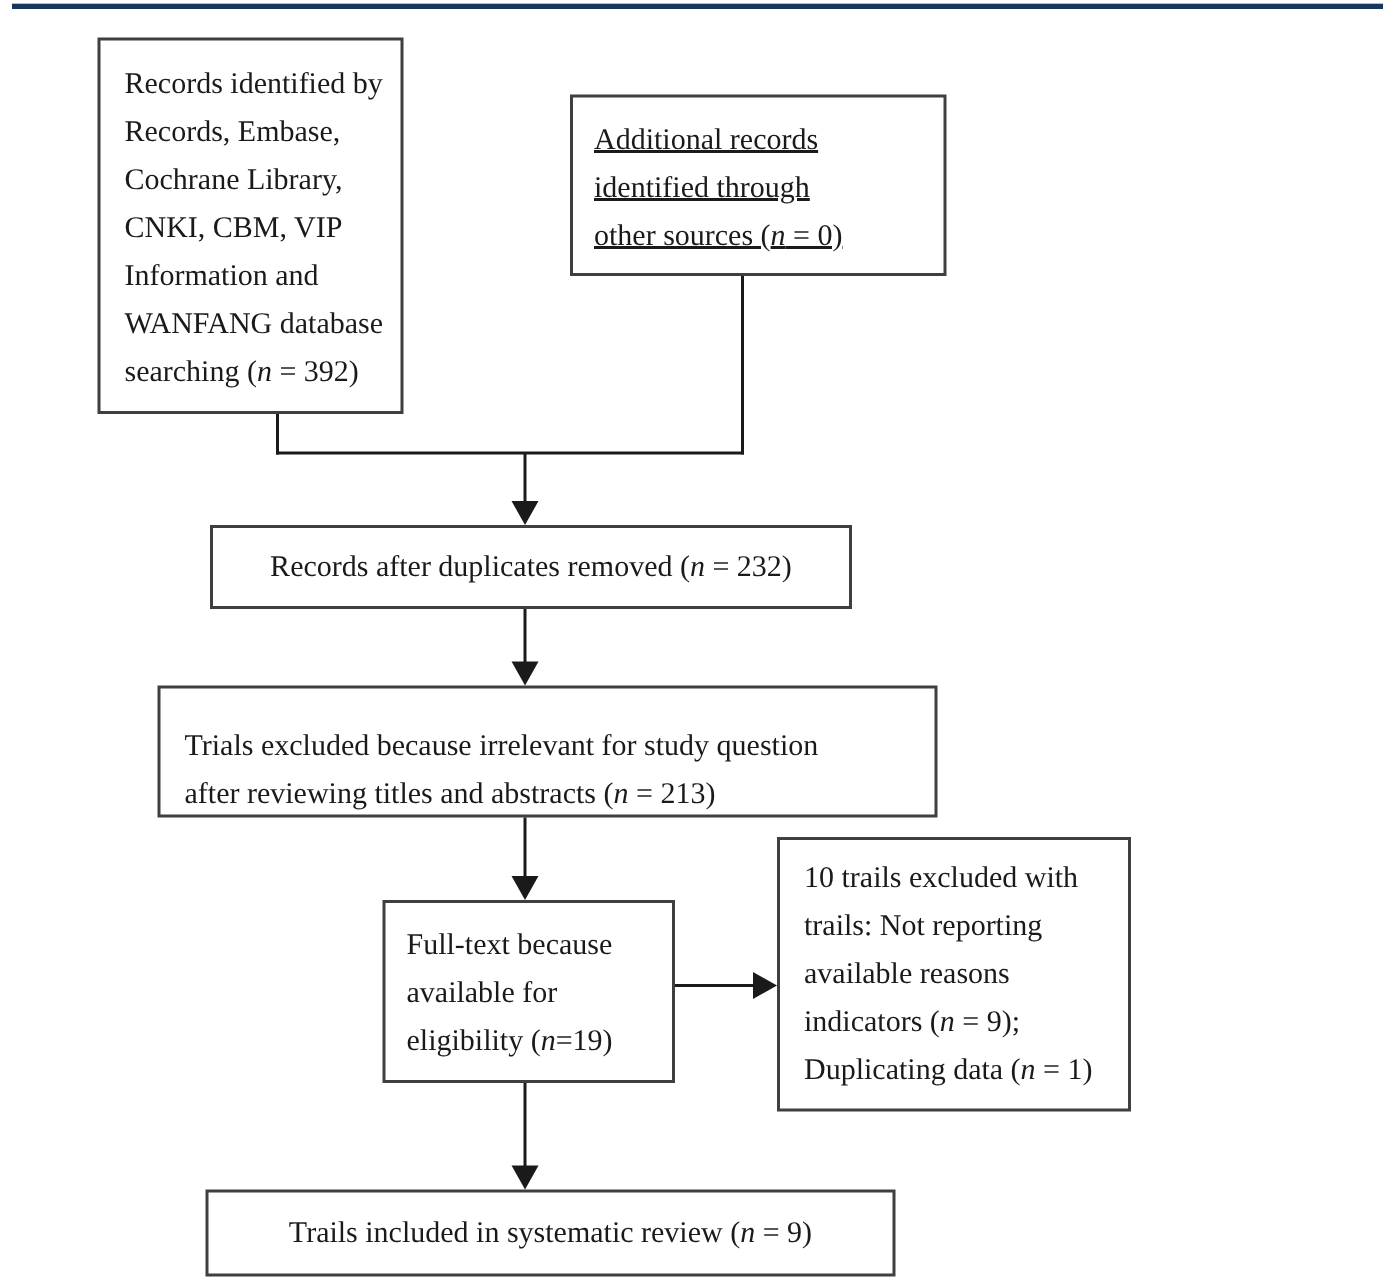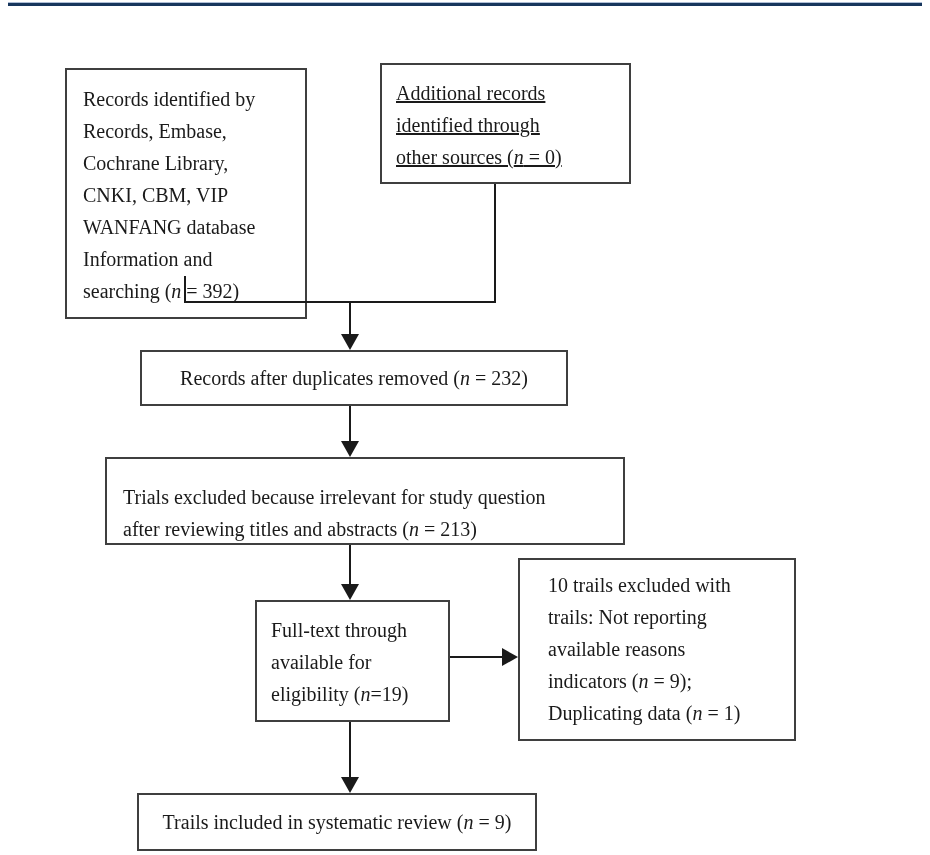--- a/index.html
+++ b/index.html
@@ -32,27 +32,27 @@
   .box .bl { white-space: nowrap; }
   .box.center {
     display: flex;
     align-items: center;
     justify-content: center;
     text-align: center;
     padding: 0 6px;
   }
   .box i { font-style: italic; }
 
-  #box-records-identified { left: 65px;  top: 25px;  width: 242px; height: 251px; padding-top: 13px; margin-top: 43px; }
+  #box-records-identified { left: 65px;  top: 25px;  width: 204px; height: 251px; padding-top: 13px; }
   #box-additional-records { left: 380px; top: 63px;  width: 251px; height: 121px; padding: 12px 14px; text-decoration: underline; }
   #box-after-duplicates   { left: 140px; top: 350px; width: 428px; height: 56px; text-align: right; }
   #box-excluded-screening { left: 105px;  top: 457px; width: 520px; height: 88px; padding-top: 22px; }
   #box-fulltext-assessed  { left: 255px; top: 600px; width: 195px; height: 122px; padding: 12px 14px; }
-  #box-excluded-reasons   { left: 518px; top: 558px; width: 278px; height: 183px; padding: 9px 28px; }
-  #box-included           { left: 137px; top: 793px; width: 400px; height: 58px; }
+  #box-excluded-reasons   { left: 518px; top: 558px; width: 236px; height: 183px; padding: 9px 16px; }
+  #box-included           { left: 137px; top: 793px; width: 460px; height: 58px; }
 
   .connectors {
     position: absolute;
     left: 0; top: 0;
     width: 930px;
     height: 855px;
     pointer-events: none;
   }
   .connectors line { stroke: #1a1a1a; stroke-width: 2; }
   .connectors polygon { fill: #1a1a1a; stroke: none; }
@@ -62,42 +62,42 @@
 
 <div class="canvas">
 
   <div class="top-rule"></div>
 
   <div class="box" id="box-records-identified">
       <div class="bl">Records identified by</div>
       <div class="bl">Records, Embase,</div>
       <div class="bl">Cochrane Library,</div>
       <div class="bl">CNKI, CBM, VIP</div>
+      <div class="bl">Information and</div>
       <div class="bl">WANFANG database</div>
-      <div class="bl">Information and</div>
       <div class="bl">searching (<i>n</i> = 392)</div>
     </div>
 
   <div class="box" id="box-additional-records">
       <div class="bl">Additional records</div>
       <div class="bl">identified through</div>
       <div class="bl">other sources (<i>n</i> = 0)</div>
     </div>
 
   <div class="box center" id="box-after-duplicates">
       <div class="bl">Records after duplicates removed (<i>n</i> = 232)</div>
     </div>
 
   <div class="box" id="box-excluded-screening">
       <div class="bl">Trials excluded because irrelevant for study question</div>
       <div class="bl">after reviewing titles and abstracts (<i>n</i> = 213)</div>
     </div>
 
   <div class="box" id="box-fulltext-assessed">
-      <div class="bl">Full-text through</div>
+      <div class="bl">Full-text because</div>
       <div class="bl">available for</div>
       <div class="bl">eligibility (<i>n</i>=19)</div>
     </div>
 
   <div class="box" id="box-excluded-reasons">
       <div class="bl">10 trails excluded with</div>
       <div class="bl">trails: Not reporting</div>
       <div class="bl">available reasons</div>
       <div class="bl">indicators (<i>n</i> = 9);</div>
       <div class="bl">Duplicating data (<i>n</i> = 1)</div>

